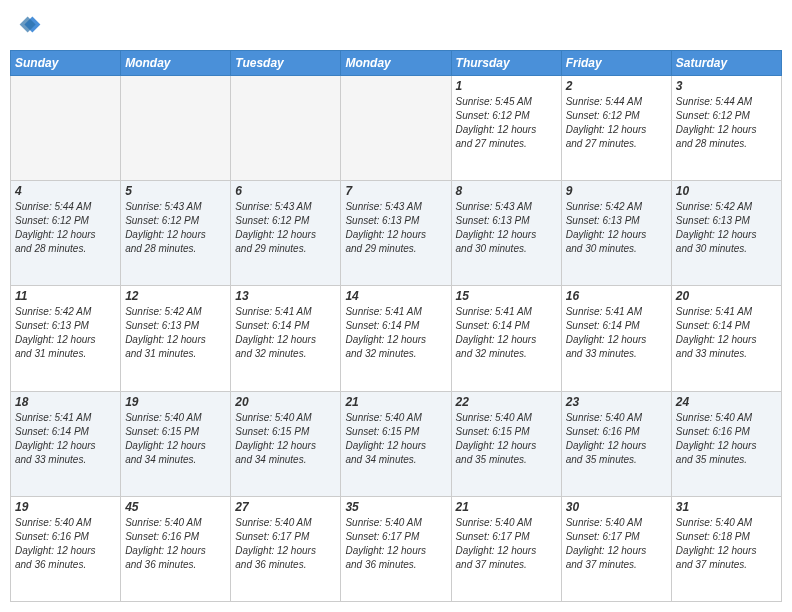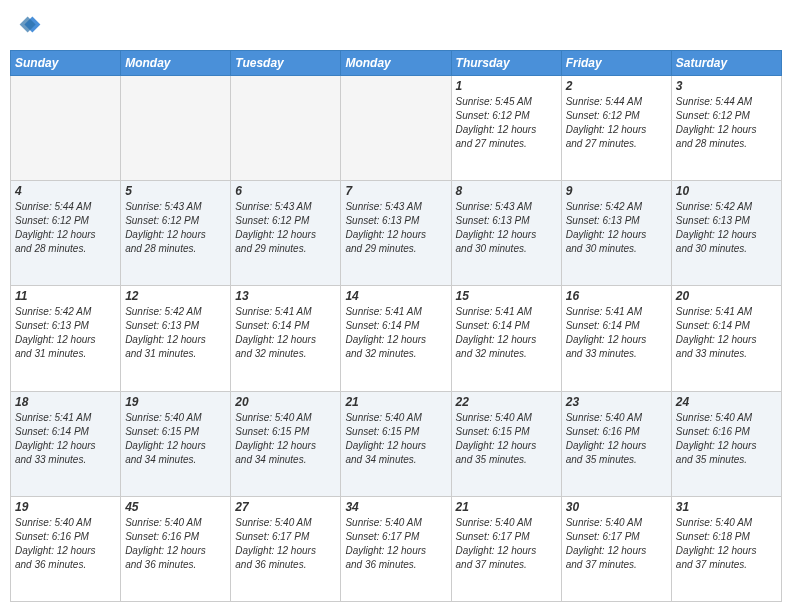--- a/index.html
+++ b/index.html
@@ -330,21 +330,21 @@
 and 36 minutes.</div>
           </td>
           <td>
             <span class="day-number">27</span>
             <div class="day-info" style="white-space: pre-line;">Sunrise: 5:40 AM
 Sunset: 6:17 PM
 Daylight: 12 hours
 and 36 minutes.</div>
           </td>
           <td>
-            <span class="day-number">34</span>
+            <span class="day-number">35</span>
             <div class="day-info" style="white-space: pre-line;">Sunrise: 5:40 AM
 Sunset: 6:17 PM
 Daylight: 12 hours
 and 36 minutes.</div>
           </td>
           <td>
             <span class="day-number">21</span>
             <div class="day-info" style="white-space: pre-line;">Sunrise: 5:40 AM
 Sunset: 6:17 PM
 Daylight: 12 hours

